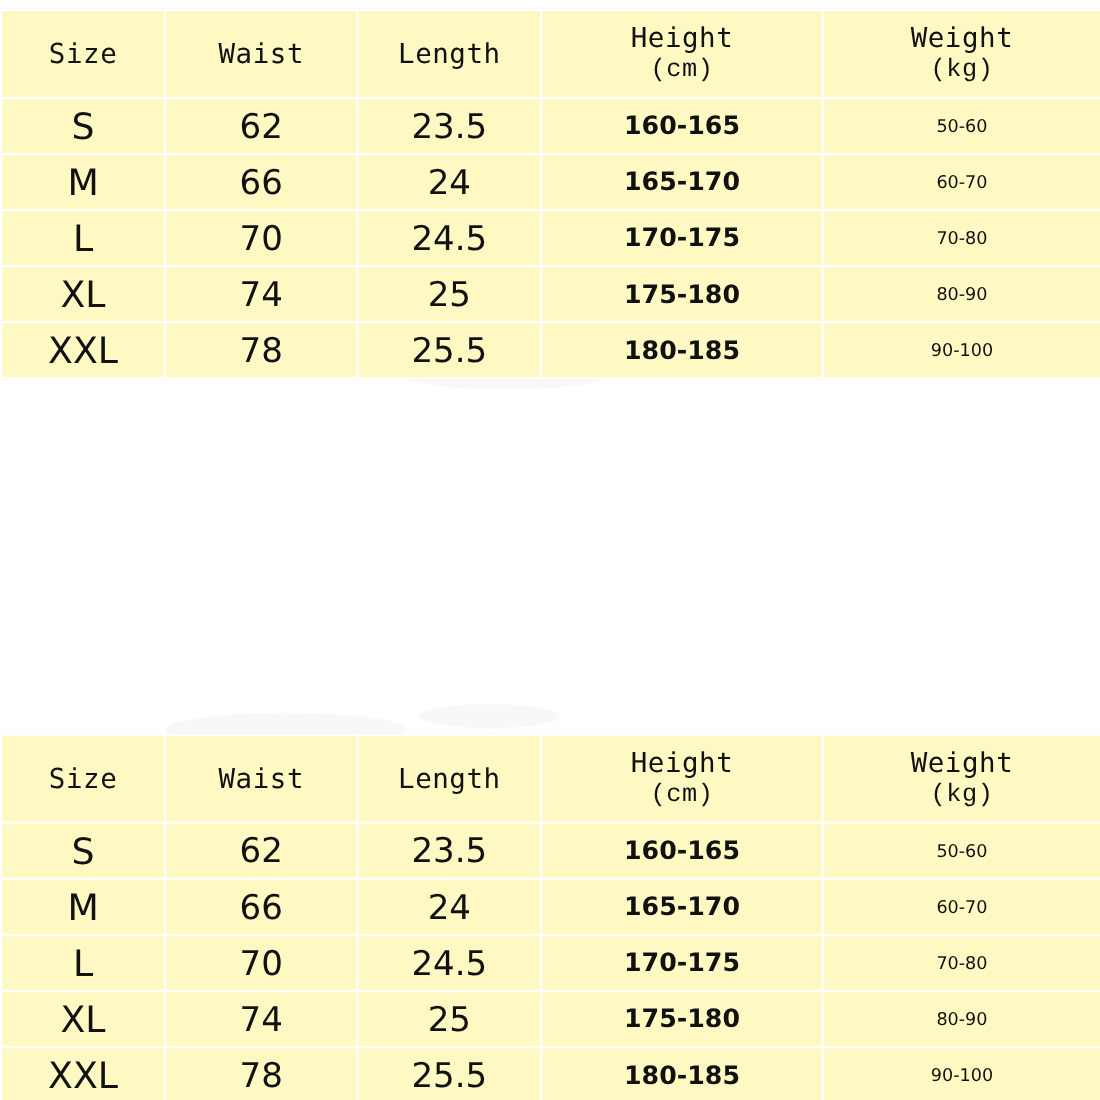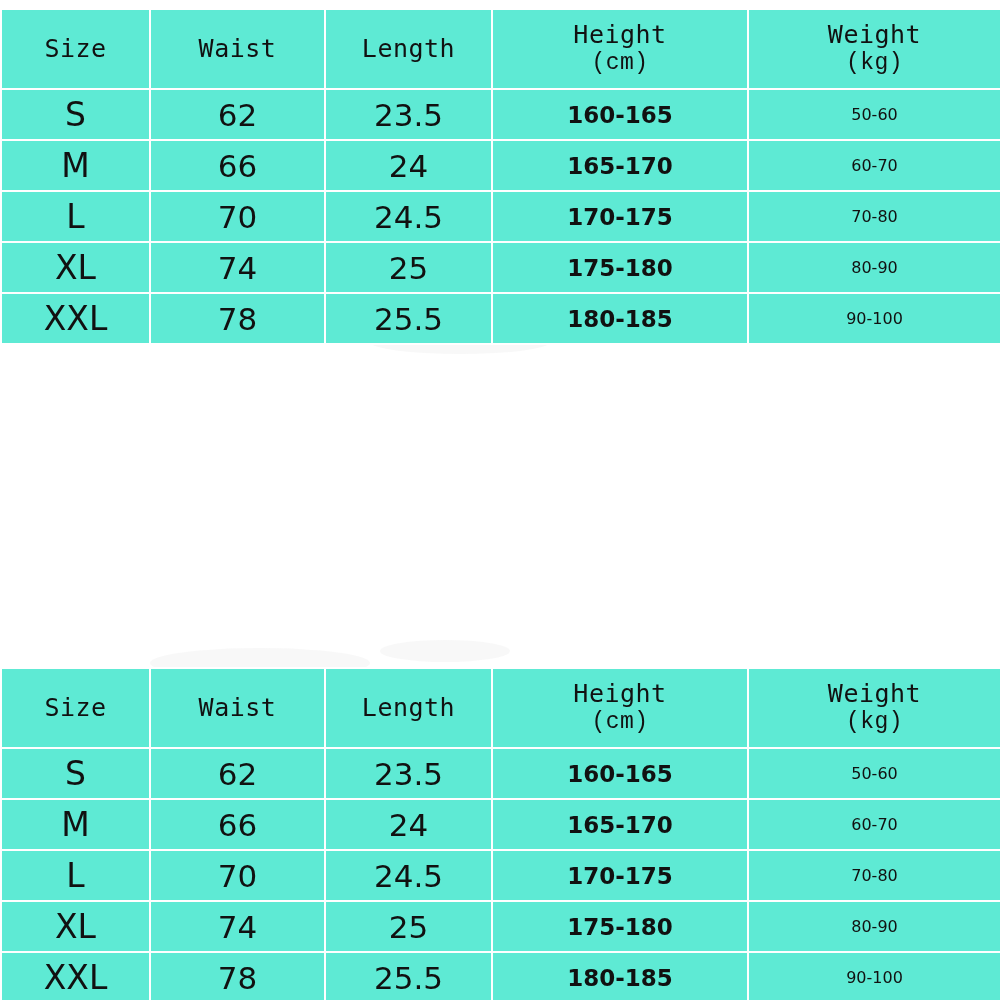--- a/index.html
+++ b/index.html
@@ -32,21 +32,21 @@
 
   .size-table col.c1 { width: 149px; }
   .size-table col.c2 { width: 175px; }
   .size-table col.c3 { width: 167px; }
   .size-table col.c4 { width: 256px; }
   .size-table col.c5 { width: 253px; }
 
   .size-table th,
   .size-table td {
     border: 2px solid #ffffff;
-    background: #5eead4;
+    background: #fef9c3;
     text-align: center;
     vertical-align: middle;
     color: #111111;
     padding: 0;
   }
   .size-table thead th {
     height: 78px;
     font-family: "DejaVu Sans Mono", monospace;
     font-weight: normal;
     font-size: 25px;

